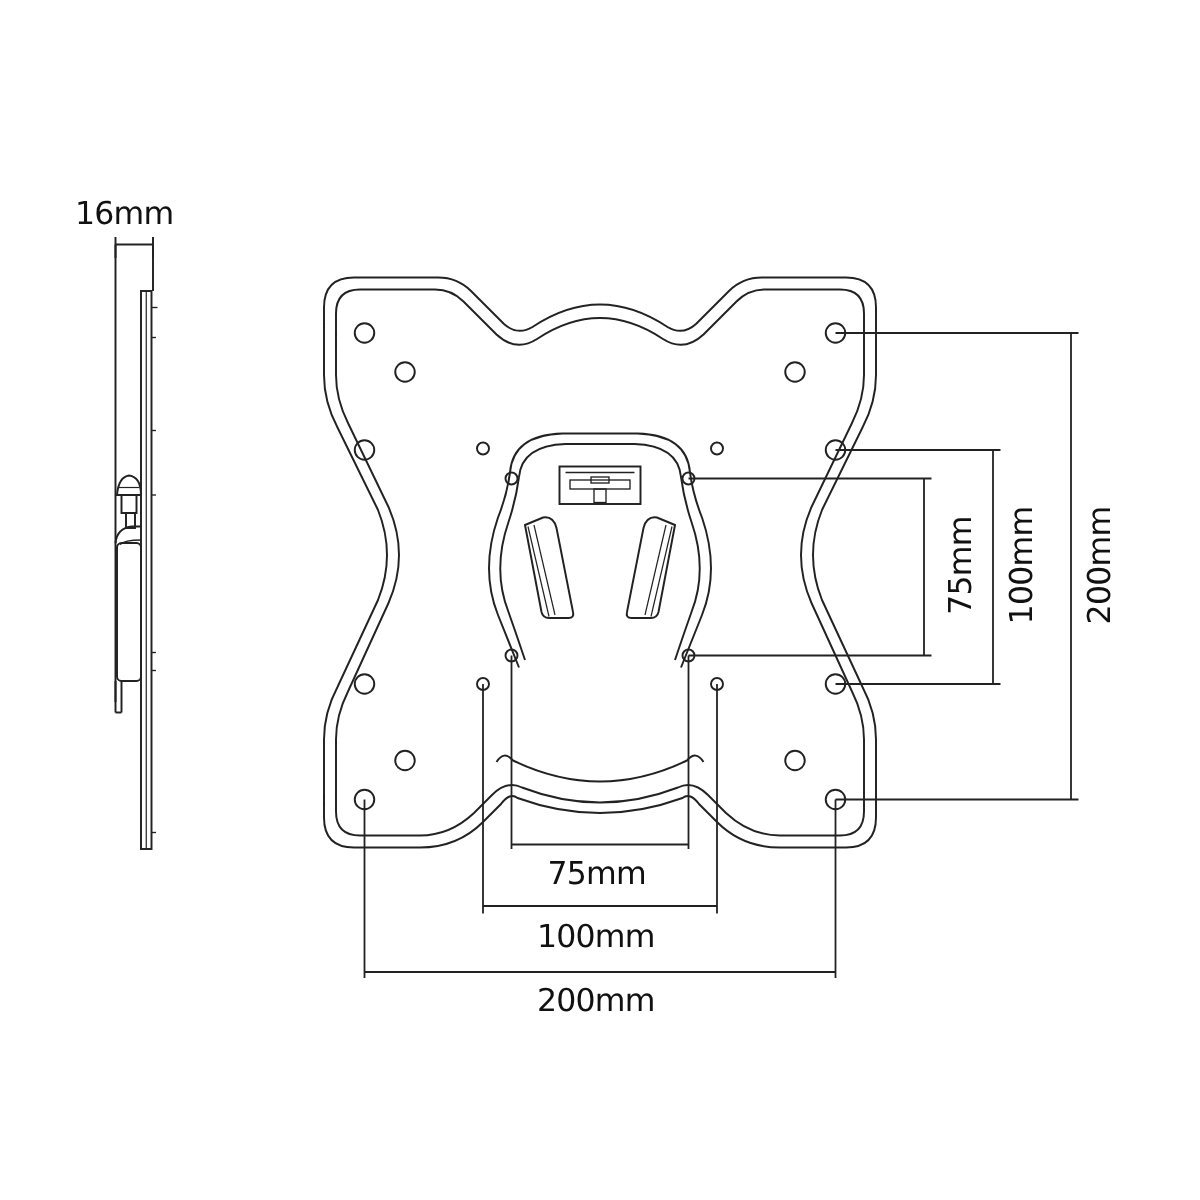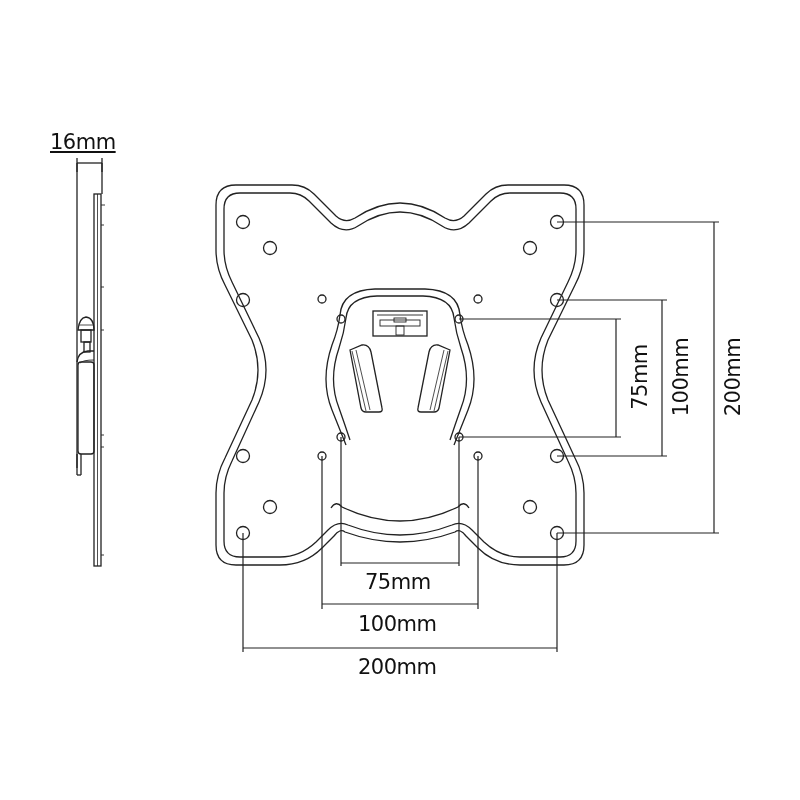--- a/index.html
+++ b/index.html
@@ -124,21 +124,21 @@
     <line x1="557" y1="300" x2="667" y2="300"></line>
     <line x1="557" y1="456" x2="667" y2="456"></line>
     <line x1="662" y1="300" x2="662" y2="456"></line>
 
     <line x1="557" y1="222" x2="719" y2="222"></line>
     <line x1="557" y1="533" x2="719" y2="533"></line>
     <line x1="714" y1="222" x2="714" y2="533"></line>
   </g>
 </svg>
 
-<div class="lbl" style="left:50px; top:130px;text-decoration:underline;">16mm</div>
+<div class="lbl" style="left:50px; top:130px;">16mm</div>
 
 <div class="lbl" style="left:365px; top:570px;">75mm</div>
 <div class="lbl" style="left:358px; top:612px;">100mm</div>
 <div class="lbl" style="left:358px; top:655px;">200mm</div>
 
 <div class="lbl vert" style="left:605px; top:365px; width:70px; text-align:center;">75mm</div>
 <div class="lbl vert" style="left:640px; top:365px; width:82px; text-align:center;">100mm</div>
 <div class="lbl vert" style="left:692px; top:365px; width:82px; text-align:center;">200mm</div>
 
 </body></html>

